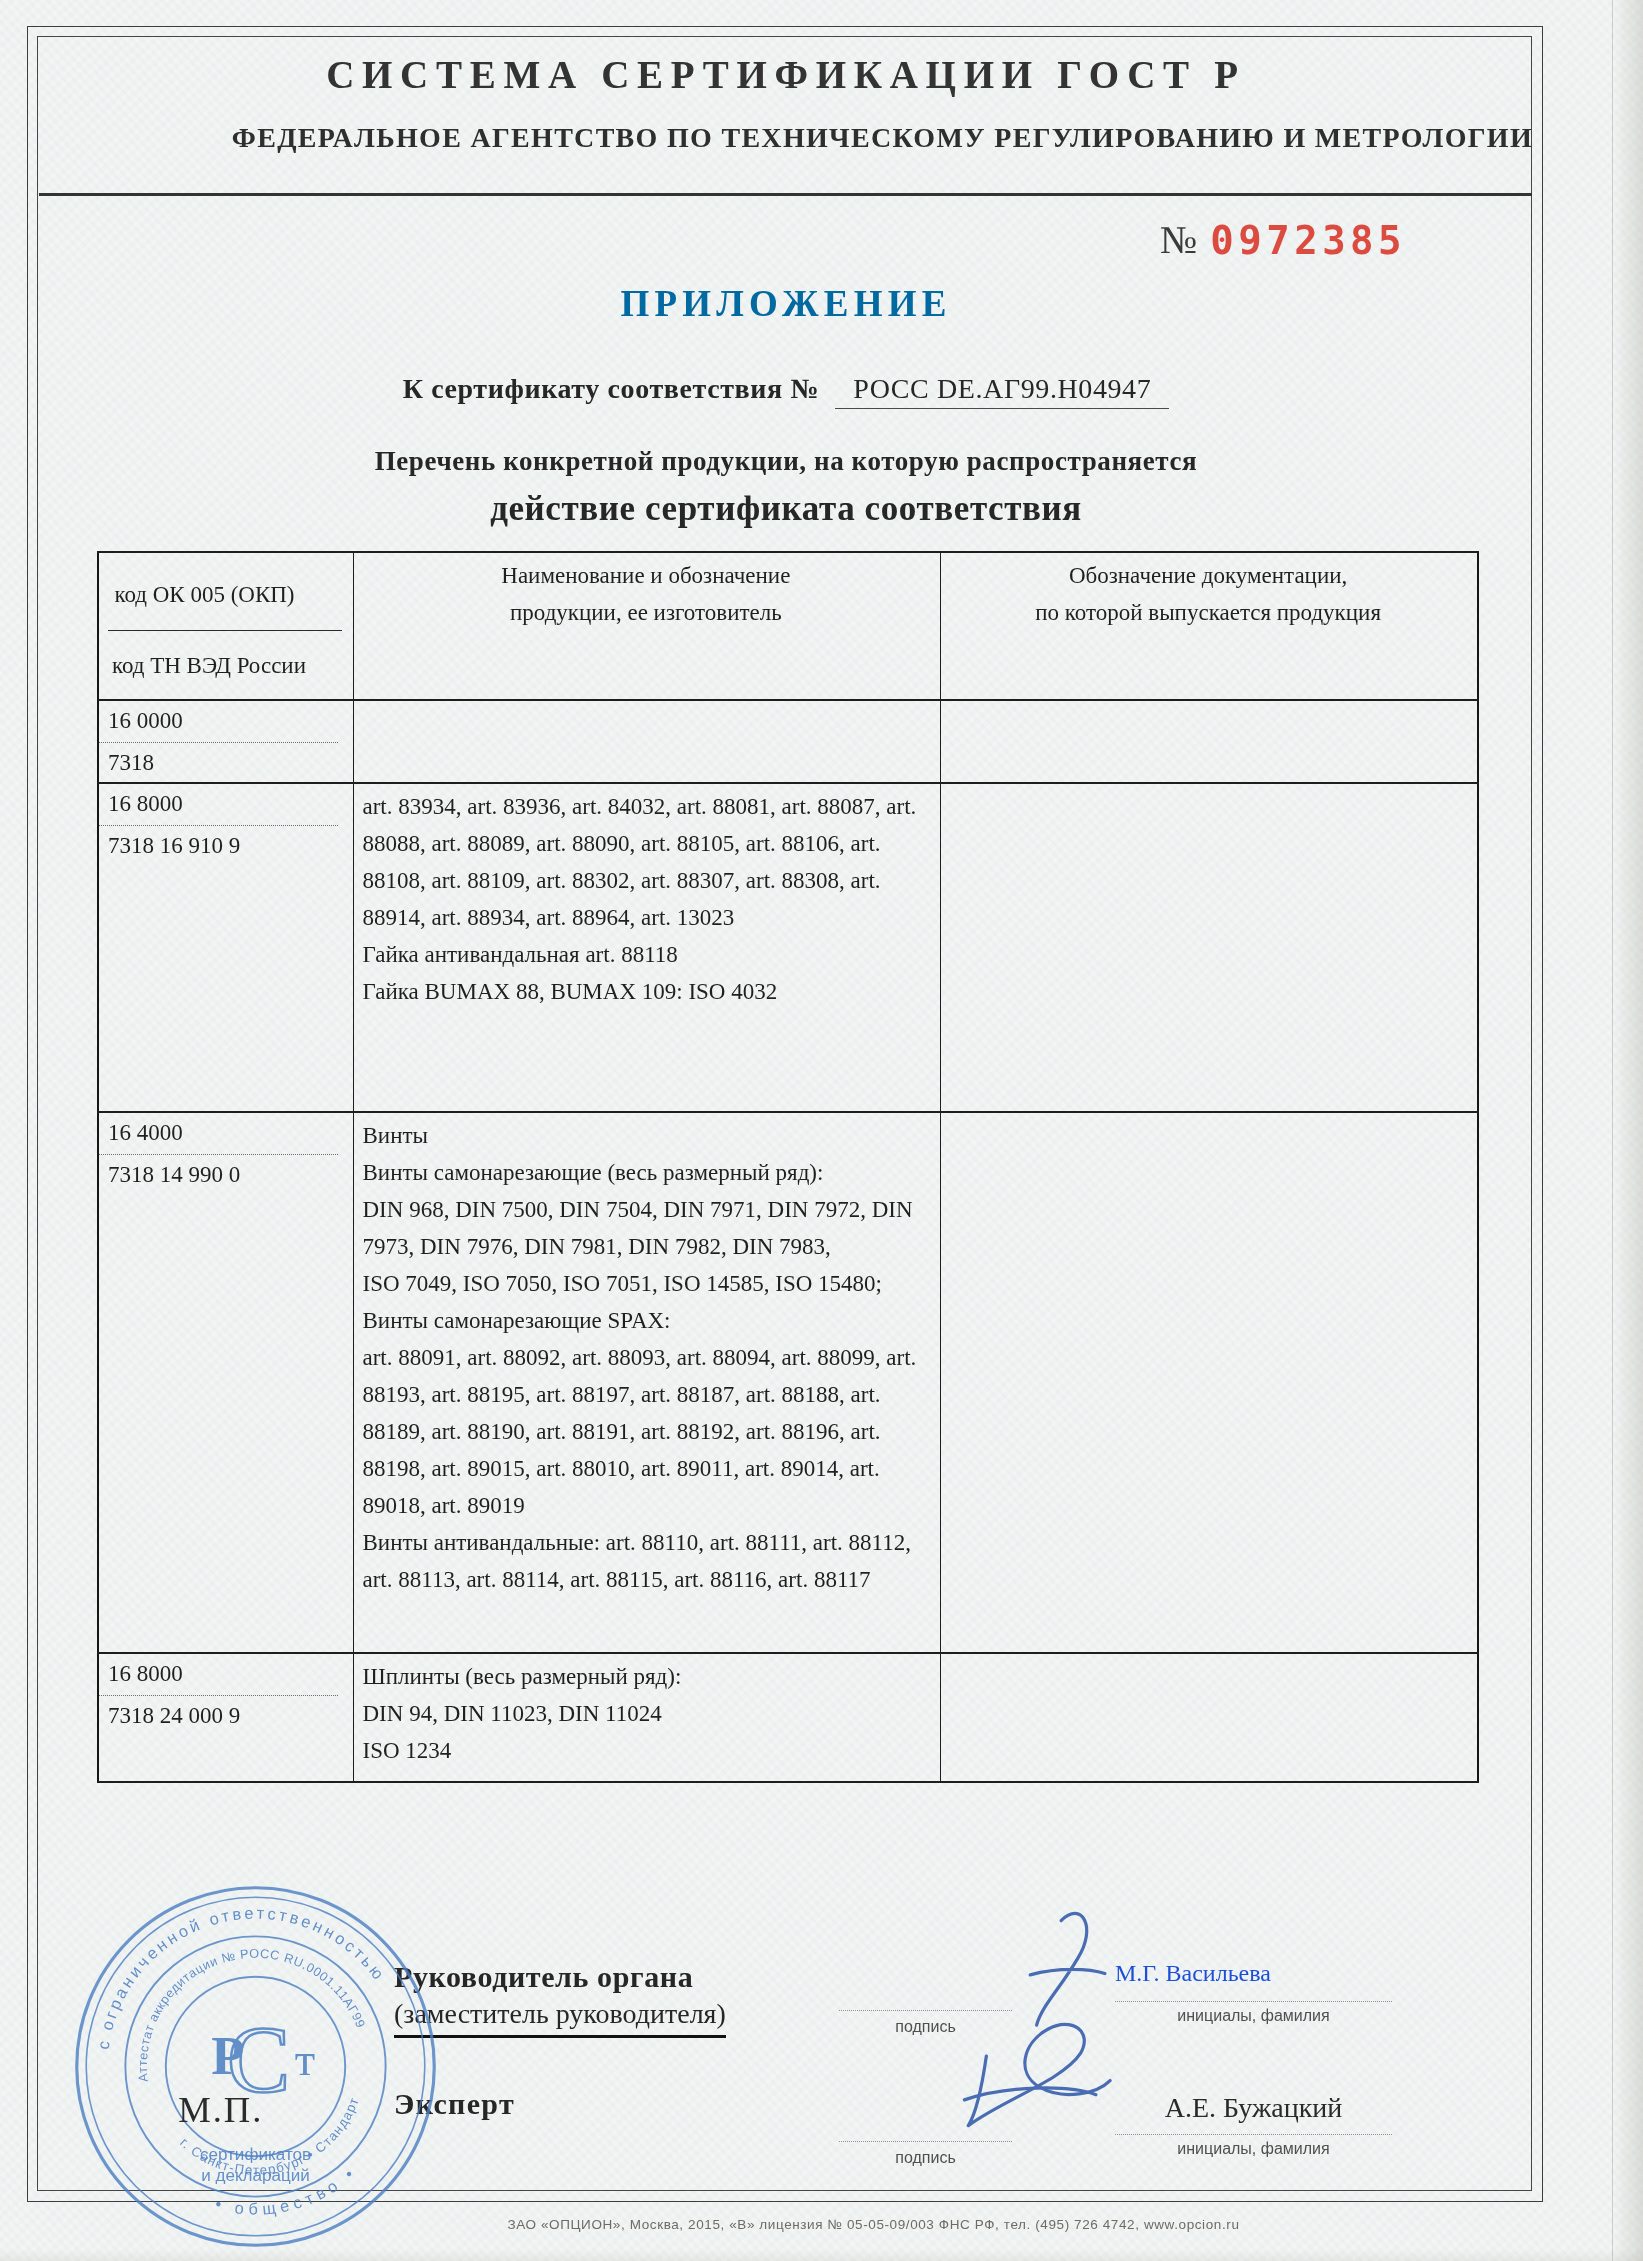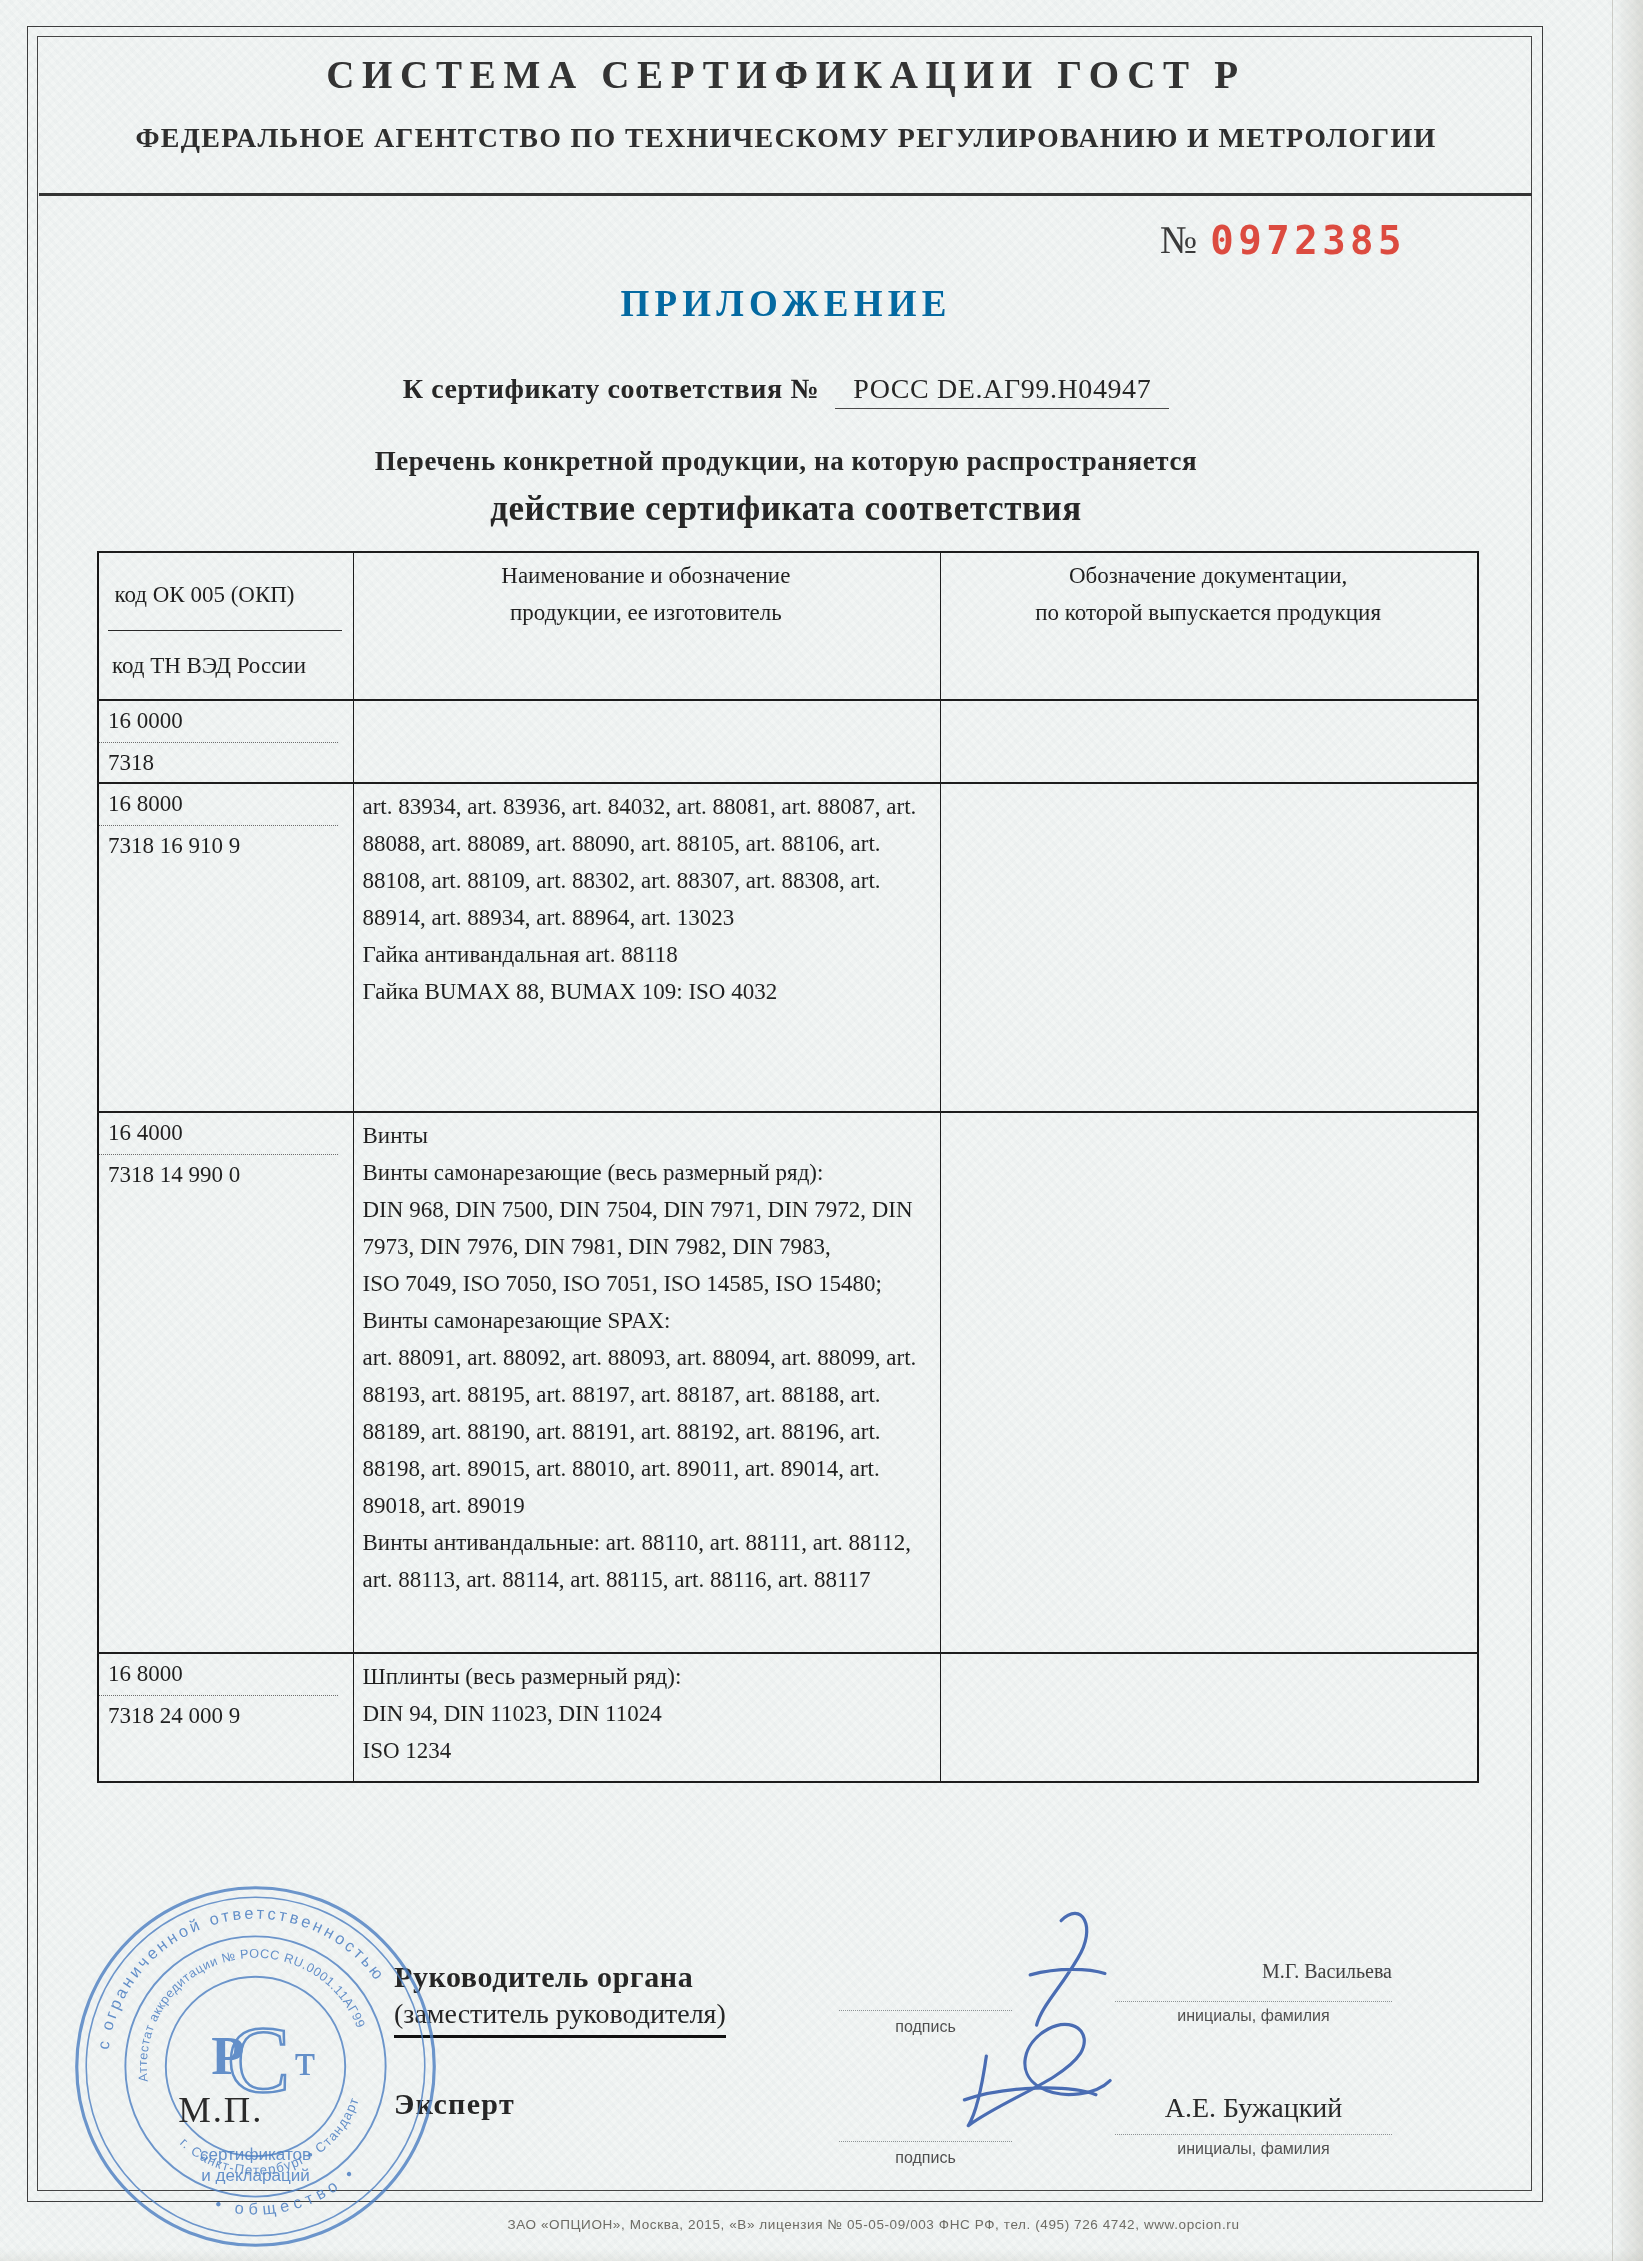--- a/index.html
+++ b/index.html
@@ -13,21 +13,21 @@
     border-left:0.6px solid rgba(120,115,100,.12)}
   .edge-bottom{position:absolute;left:0;bottom:0;height:11.6px;width:100%;
     background:linear-gradient(to bottom, rgba(150,145,130,0), rgba(150,145,130,.12))}
 
   .frame-outer{position:absolute;left:27px;top:26px;width:1514px;height:2174px;border:1.9px solid #3d3d3d}
   .frame-inner{position:absolute;left:37px;top:36px;width:1493px;height:2153px;border:1.3px solid #454545}
   .header-sep{position:absolute;left:39px;top:193px;width:1493px;height:2.6px;background:#333}
 
   .h1{position:absolute;left:39px;right:111px;top:52px;text-align:center;
       font-size:39px;font-weight:bold;letter-spacing:7.7px;color:#333;white-space:nowrap}
-  .h2{position:absolute;left:39px;right:111px;top:122px;text-align:center;
+  .h2{position:absolute;left:39px;right:111px;top:122px;text-align:right;
       font-size:28px;font-weight:bold;letter-spacing:1.3px;color:#2e2e2e;white-space:nowrap}
 
   .number-line{position:absolute;left:1160px;top:219px;display:flex;align-items:flex-start;gap:13px}
   .number-sign{font-size:39px;color:#3a3a3a;line-height:41px}
   .number-digits{font-family:"DejaVu Sans Mono",monospace;font-size:39px;font-weight:bold;
       letter-spacing:4.5px;color:#dc4b40;line-height:43px}
 
   .doc-title{position:absolute;left:39px;right:111px;top:282px;text-align:center;
       font-size:37px;font-weight:bold;letter-spacing:5.2px;color:#0369a1}
   .cert-line{position:absolute;left:39px;right:111px;top:373px;text-align:center;font-size:28px}
@@ -55,21 +55,21 @@
       border-bottom:3.9px solid #111;padding-bottom:5.2px}
   .role2{position:absolute;left:394px;top:2087px;font-size:30px;font-weight:bold;letter-spacing:1.3px}
 
   .ruling{position:absolute;border-top:1.9px dotted #8d9394;height:0}
   .smallcap{position:absolute;text-align:center;font-size:16px;color:#4f4f4f;
       font-family:"Liberation Sans",sans-serif}
   .sigline1{left:839px;top:2010px;width:173px}
   .sigcap1{left:839px;top:2018px;width:173px}
   .sigline2{left:839px;top:2141px;width:173px}
   .sigcap2{left:839px;top:2149px;width:173px}
-  .name1{position:absolute;left:1115px;top:1960px;width:277px;text-align:right;font-size:20px;color:#404040}
+  .name1{position:absolute;left:1115px;top:1960px;width:277px;text-align:left;font-size:24px;color:#1d4ed8}
   .nameline1{left:1115px;top:2001px;width:277px}
   .namecap1{left:1115px;top:2007px;width:277px}
   .name2{position:absolute;left:1115px;top:2092px;width:277px;text-align:center;font-size:28px;color:#2a2a2a}
   .nameline2{left:1115px;top:2134px;width:277px}
   .namecap2{left:1115px;top:2140px;width:277px}
 
   .stamp-svg{position:absolute;left:66px;top:1877px;width:379px;height:379px}
   .sig-overlay{position:absolute;left:0;top:0;width:1644px;height:2261px;pointer-events:none}
 
   .footer{position:absolute;left:271px;right:168px;top:2217px;text-align:center;font-size:13.5px;

